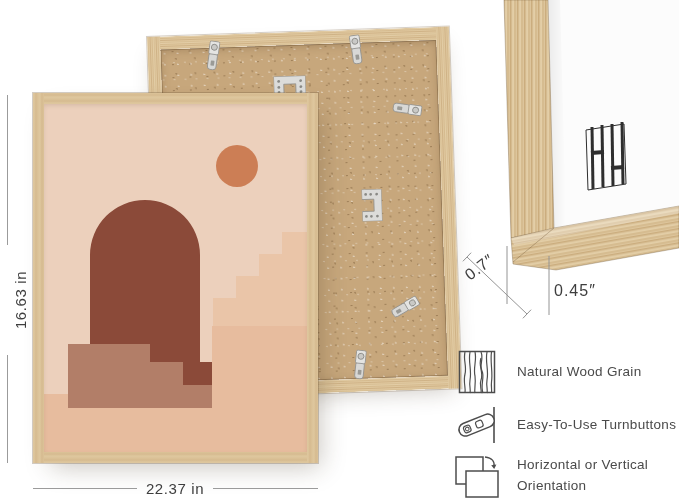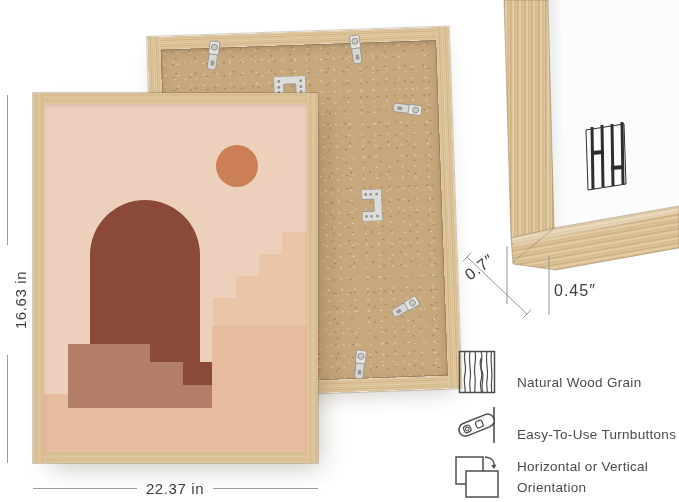--- a/index.html
+++ b/index.html
@@ -50,21 +50,21 @@
   
   .dim-line{position:absolute;background:#9b9b9b;}
   .dim-text{
     position:absolute;color:#3e3e3e;font-size:15px;letter-spacing:.6px;
     text-align:center;white-space:nowrap;
   }
   .dim-text-v{transform:rotate(-90deg);transform-origin:0 0;}
   
   .corner-svg{position:absolute;left:440px;top:0;}
   
-  .feature-row{position:absolute;left:452px;display:flex;align-items:flex-end;gap:15px;}
+  .feature-row{position:absolute;left:452px;display:flex;align-items:center;gap:15px;}
   .feature-icon{flex:0 0 auto;width:50px;display:flex;justify-content:center;}
   .feature-label{color:#4a4a4a;font-size:13.5px;line-height:1.55;letter-spacing:.3px;max-width:160px;}
 </style>
 </head>
 <body>
 
 <div class="stage">
 
   <div class="back-frame">
     <div class="rail rail-t grain-h"></div>

